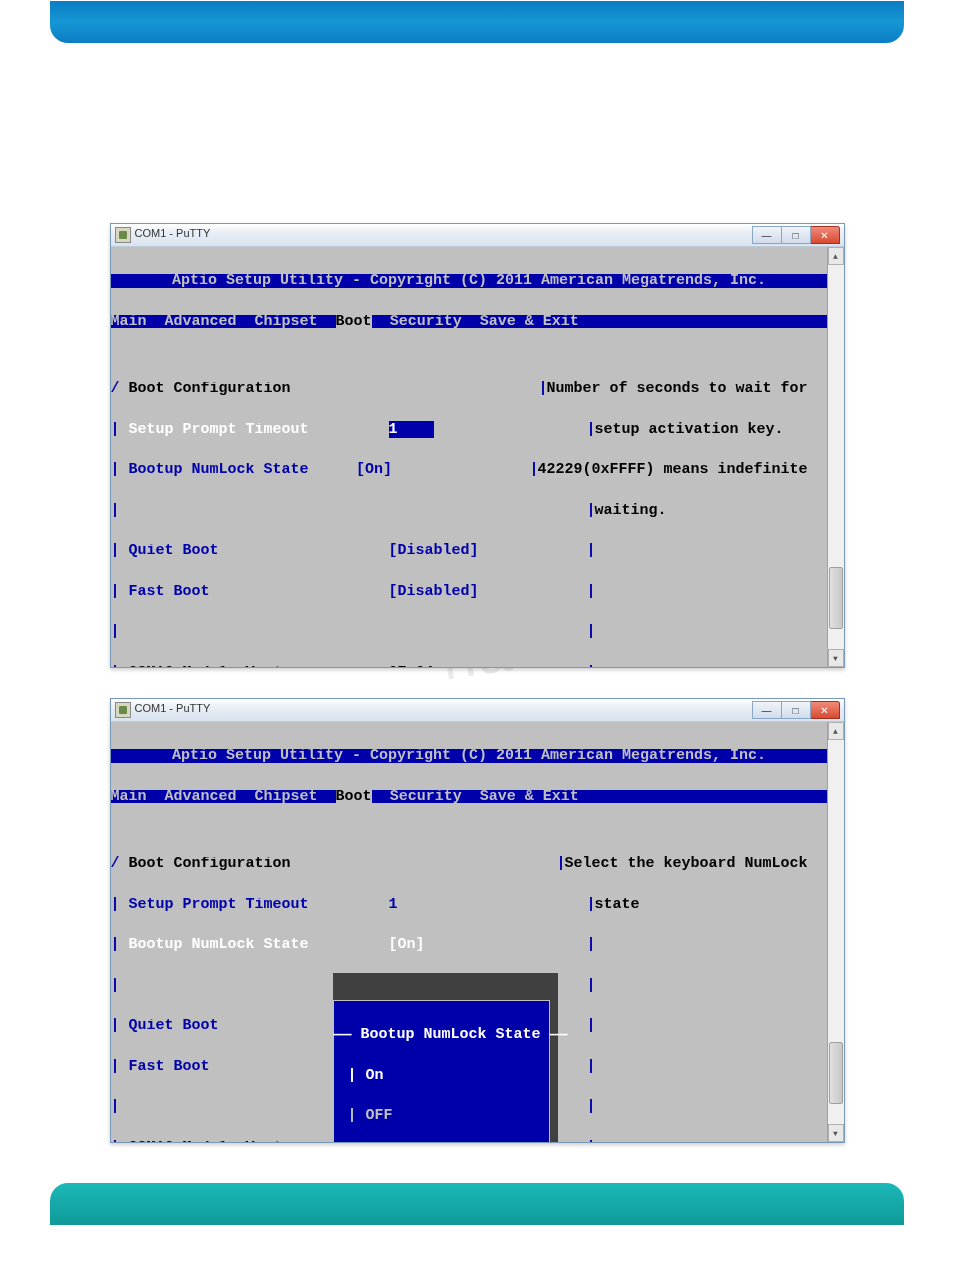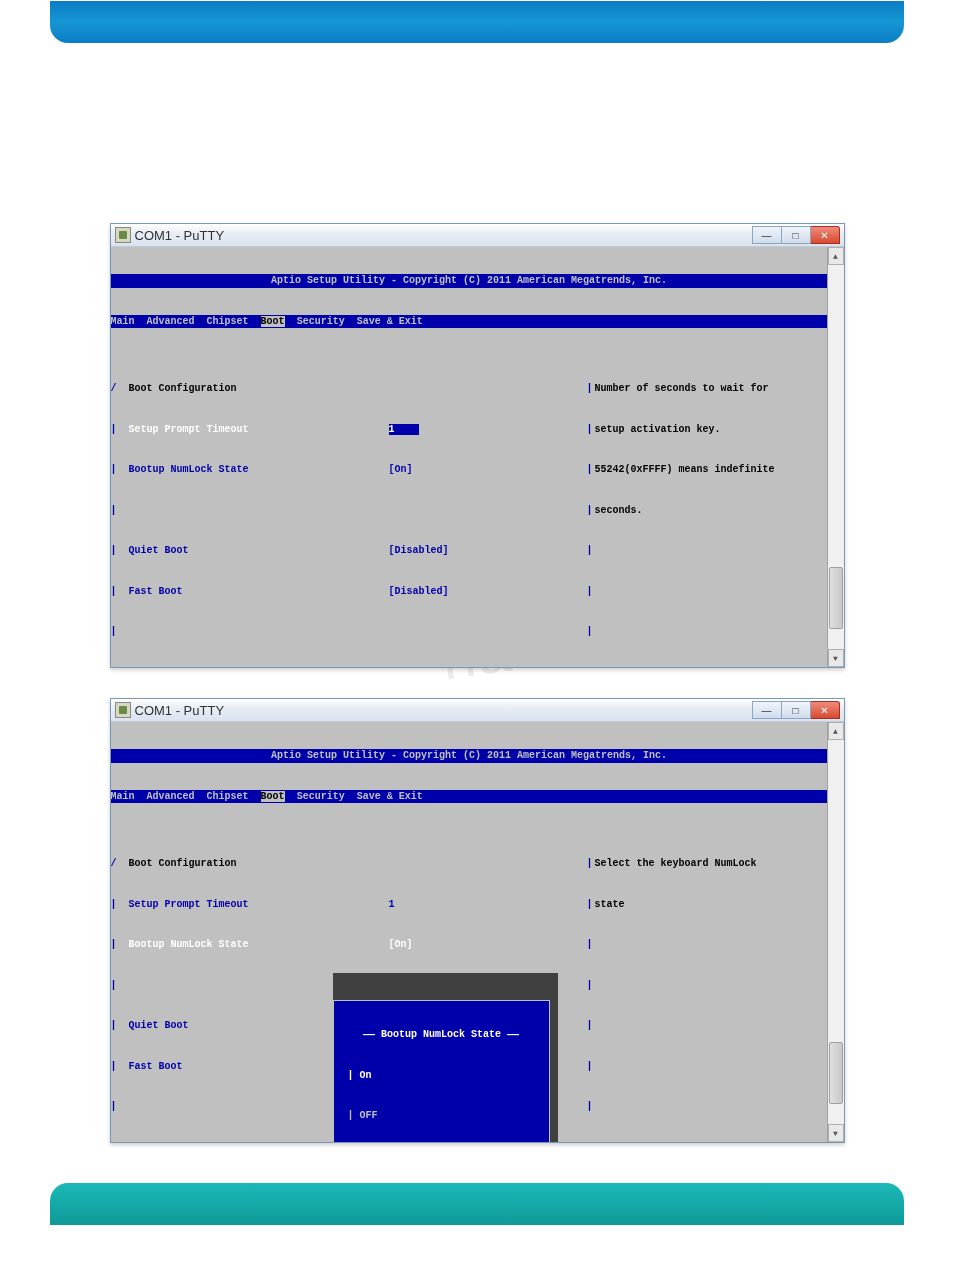--- a/index.html
+++ b/index.html
@@ -33,23 +33,23 @@
     height: 22px;
     background: linear-gradient(180deg, #ffffff 0%, #e8eef5 40%, #d9e3ef 100%);
     display: flex;
     align-items: center;
     justify-content: space-between;
     padding: 0 4px 0 4px;
     border-bottom: 1px solid #c0ccda;
   }
   .putty-title-left {
     display: flex;
-    align-items: center;
+    align-items: flex-start;
     font-family: "Segoe UI", Tahoma, sans-serif;
-    font-size: 13px;
+    font-size: 11px;
     color: #333;
   }
   .putty-icon {
     width: 14px;
     height: 14px;
     margin-right: 4px;
     background: #d8d8c0;
     border: 1px solid #888;
     display: inline-flex;
     align-items: center;
@@ -127,21 +127,21 @@
     border: 1px solid #a0a0a0;
     border-radius: 2px;
   }
   .bios-screen {
     position: absolute;
     left: 0;
     top: 0;
     right: 16px;
     bottom: 0;
     font-family: "Courier New", monospace;
-    font-size: 10px;
+    font-size: 15px;
     font-weight: bold;
     line-height: 13.5px;
     white-space: pre;
     color: #0000aa;
     background: #c0c0c0;
   }
   .blue-bar {
     background: #0000aa;
     color: #c0c0c0;
     text-align: center;
@@ -249,22 +249,22 @@
       <div class="win-btn close">✕</div>
     </div>
   </div>
   <div class="terminal-area">
     <div class="bios-screen">
       <div class="blue-bar">Aptio Setup Utility - Copyright (C) 2011 American Megatrends, Inc.</div>
       <div class="menu-bar"><span class="menu-item">Main</span>  <span class="menu-item">Advanced</span>  <span class="menu-item">Chipset</span>  <span class="menu-item sel">Boot</span>  <span class="menu-item">Security</span>  <span class="menu-item">Save &amp; Exit</span></div>
       <div class="content-frame">
         <div class="row"><span class="pipe">/</span><span class="left-col"><span class="black-text">Boot Configuration</span></span><span class="mid-col"></span><span class="pipe">|</span><span class="right-col black-text">Number of seconds to wait for</span></div>
         <div class="row"><span class="pipe">|</span><span class="left-col"><span class="white-on-grey">Setup Prompt Timeout</span></span><span class="mid-col"><span class="sel-value">1    </span></span><span class="pipe">|</span><span class="right-col black-text">setup activation key.</span></div>
-        <div class="row"><span class="pipe">|</span><span class="left-col"><span class="blue-text">Bootup NumLock State</span></span><span class="mid-col blue-text">[On]</span><span class="pipe">|</span><span class="right-col black-text">55242(0xFFFF) means indefinite</span></div>
-        <div class="row"><span class="pipe">|</span><span class="left-col"></span><span class="mid-col"></span><span class="pipe">|</span><span class="right-col black-text">seconds.</span></div>
+        <div class="row"><span class="pipe">|</span><span class="left-col"><span class="blue-text">Bootup NumLock State</span></span><span class="mid-col blue-text">[On]</span><span class="pipe">|</span><span class="right-col black-text">42229(0xFFFF) means indefinite</span></div>
+        <div class="row"><span class="pipe">|</span><span class="left-col"></span><span class="mid-col"></span><span class="pipe">|</span><span class="right-col black-text">waiting.</span></div>
         <div class="row"><span class="pipe">|</span><span class="left-col"><span class="blue-text">Quiet Boot</span></span><span class="mid-col blue-text">[Disabled]</span><span class="pipe">|</span><span class="right-col"></span></div>
         <div class="row"><span class="pipe">|</span><span class="left-col"><span class="blue-text">Fast Boot</span></span><span class="mid-col blue-text">[Disabled]</span><span class="pipe">|</span><span class="right-col"></span></div>
         <div class="row"><span class="pipe">|</span><span class="left-col"></span><span class="mid-col"></span><span class="pipe">|</span><span class="right-col"></span></div>
         <div class="row"><span class="pipe">|</span><span class="left-col"><span class="black-text">CSM16 Module Verison</span></span><span class="mid-col black-text">07.64</span><span class="pipe">|</span><span class="right-col"></span></div>
         
         
         
         
         
         

